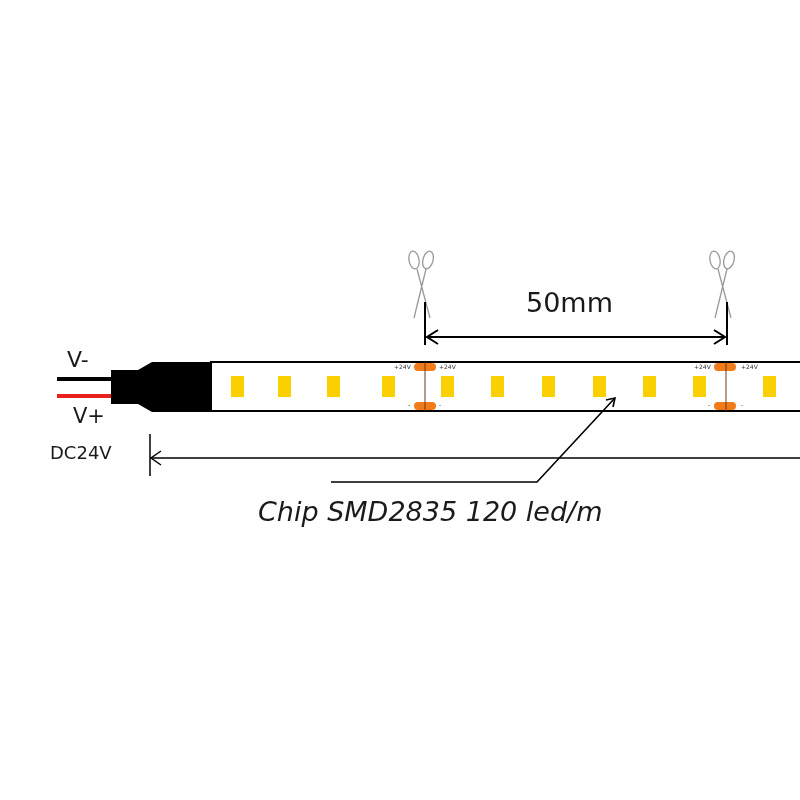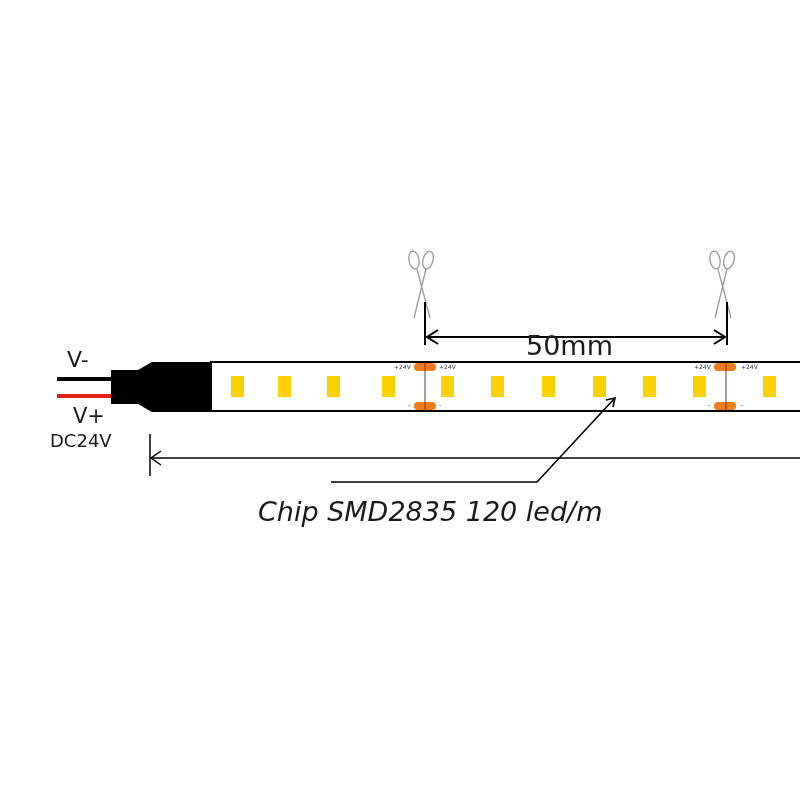--- a/index.html
+++ b/index.html
@@ -1,22 +1,22 @@
 <!DOCTYPE html>
 <html><head>
   <meta charset="utf-8">
   <style>
     html, body { margin: 0; padding: 0; background: #ffffff; }
     body { width: 800px; height: 800px; position: relative; overflow: hidden; font-family: "Liberation Sans", sans-serif; }
     svg.canvas { position: absolute; left: 0; top: 0; }
     .label { position: absolute; color: #1a1a1a; font-family: "DejaVu Sans", sans-serif; white-space: nowrap; }
     .v-minus { left: 67px; top: 347px; font-size: 22px; }
     .v-plus { left: 73px; top: 404px; font-size: 21px; }
-    .dc { left: 50px; top: 430px; font-size: 18px; }
-    .dim { left: 526px; top: 287px; font-size: 27px; margin-top: 43px; }
+    .dc { left: 50px; top: 442px; font-size: 18px; }
+    .dim { left: 526px; top: 287px; font-size: 27px; }
     .chip { left: 258px; top: 496px; font-size: 27px; font-style: italic; }
     .pad-label { position: absolute; font-size: 6px; color: #333; font-family: "DejaVu Sans", sans-serif; }
   </style>
 </head>
 <body>
 
 <svg class="canvas" width="800" height="800" viewBox="0 0 800 800">
 
   <line x1="57" y1="379" x2="112" y2="379" stroke="#000" stroke-width="4"></line>
   <line x1="57" y1="396" x2="112" y2="396" stroke="#e8221a" stroke-width="4"></line>

